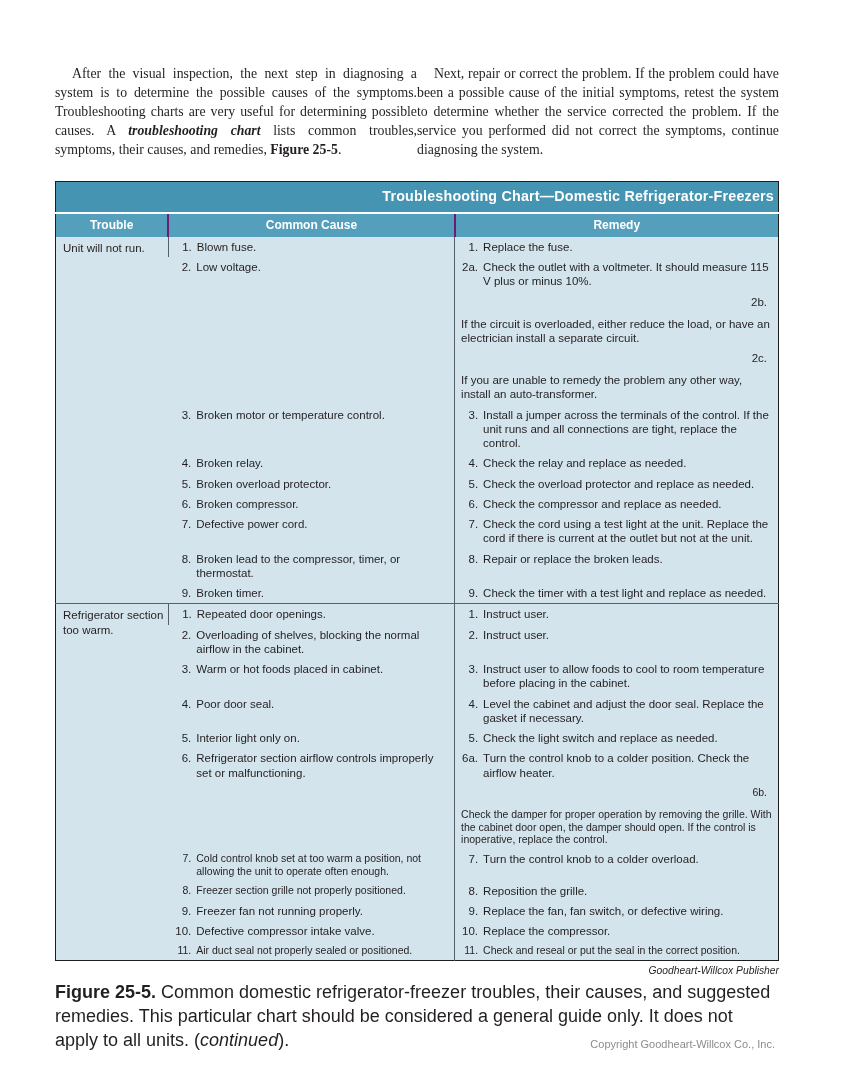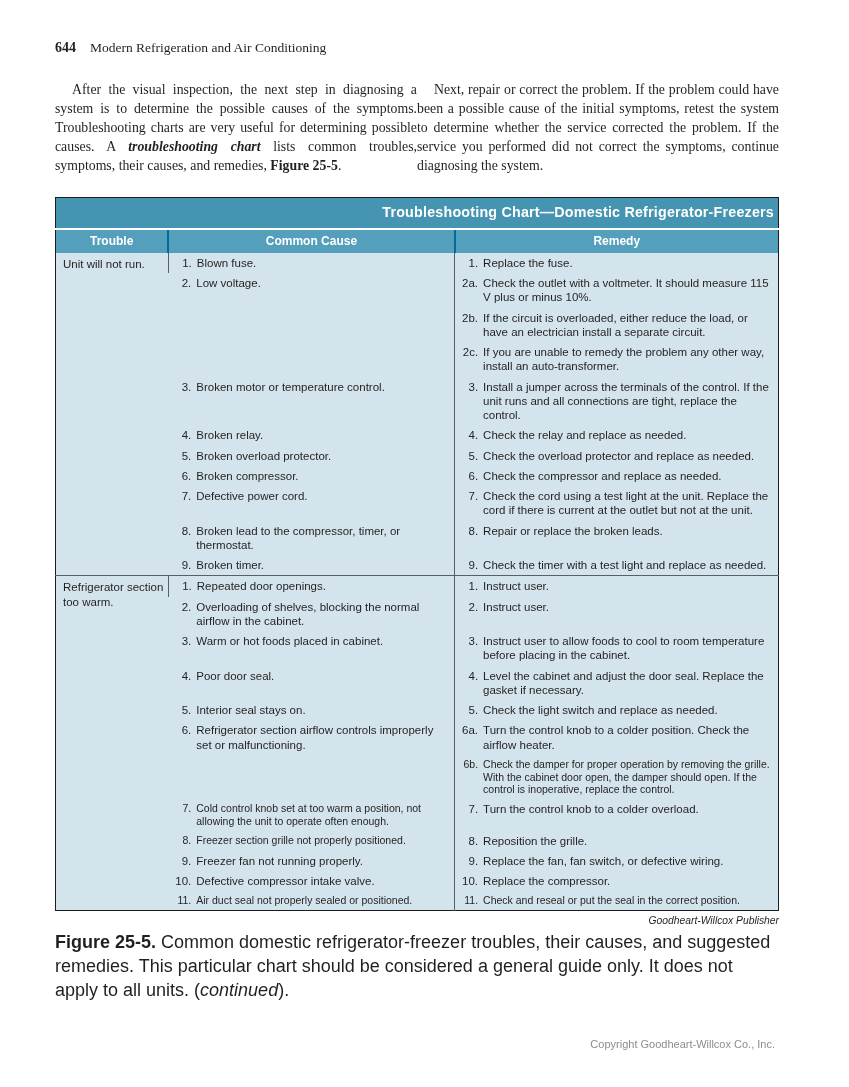--- a/index.html
+++ b/index.html
@@ -30,49 +30,45 @@
   }
   .c-trouble{width:15.6%}
   .c-cause{width:39.6%}
   .c-remedy{width:44.8%}
   .t-title{
     background:var(--title-bar);color:#fff;font-size:14.3px;font-weight:bold;
     padding:6px 4px;text-align:right;border-bottom:2px solid #fff;letter-spacing:.2px;
   }
   .head-row th{
     background:var(--header-bar);color:#fff;font-weight:bold;font-size:12px;
-    padding:4px;text-align:center;border-left:2px solid #0369a1;
+    padding:4px;text-align:center;border-left:2px solid #701a75;
   }
   .head-row th:first-child{border-left:none;margin-left:38px;}
   tbody{background:var(--body-bg);}
   tbody td{vertical-align:top;padding:3px 6px;border-left:1px solid var(--grid);}
   tbody td:first-child{border-left:none;}
   tr.section-start td{border-top:1px solid var(--grid);}
   .trouble-cell{padding:4px 4px 12px 7px;line-height:1.3;}
   .item{display:flex;}
-  .item + .item{margin-top:6px;}
+  .item + .item{margin-top:6px;flex-direction:column;}
   .num{flex:0 0 22px;text-align:right;padding-right:5px;white-space:nowrap;}
   .txt{flex:1;}
   .item.small{font-size:10.5px;line-height:1.22;}
   .credit{font-family:"Liberation Sans",sans-serif;font-style:italic;font-size:10.3px;text-align:right;margin-top:4px;}
   .caption{font-family:"Liberation Sans",sans-serif;font-size:18px;line-height:1.32;margin:5px 0 0 0;}
   .copyright{
     position:absolute;right:74px;top:1038px;
     font-family:"Liberation Sans",sans-serif;font-size:11px;color:#8c8c8c;
   }
 </style>
 </head>
 <body>
 
 <div class="page">
 
-  <header class="running-head">
-    <span class="folio">644</span>
-    <span class="book-title">Modern Refrigeration and Air Conditioning</span>
-  </header>
 
   <div class="intro">
     <p class="col"><span>After the visual inspection, the next step in diagnosing a system is to determine the possible causes of the symptoms. Troubleshooting charts are very useful for determining possible causes. A </span><span class="b i">troubleshooting chart</span><span> lists common troubles, symptoms, their causes, and remedies, </span><span class="b">Figure 25-5</span><span>.</span></p>
     <p class="col"><span>Next, repair or correct the problem. If the problem could have been a possible cause of the initial symptoms, retest the system to determine whether the service corrected the problem. If the service you performed did not correct the symptoms, continue diagnosing the system.</span></p>
   </div>
 
   <table class="ts-table">
     <colgroup>
       <col class="c-trouble">
       <col class="c-cause">
@@ -278,21 +274,21 @@
             <div class="item">
               <span class="num">4.</span>
               <span class="txt">Level the cabinet and adjust the door seal. Replace the gasket if necessary.</span>
             </div>
           </td>
         </tr>
         <tr>
           <td class="cause-cell">
             <div class="item">
               <span class="num">5.</span>
-              <span class="txt">Interior seal stays on.</span>
+              <span class="txt">Interior light only on.</span>
             </div>
           </td>
           <td class="remedy-cell">
             <div class="item">
               <span class="num">5.</span>
               <span class="txt">Check the light switch and replace as needed.</span>
             </div>
           </td>
         </tr>
         <tr>

